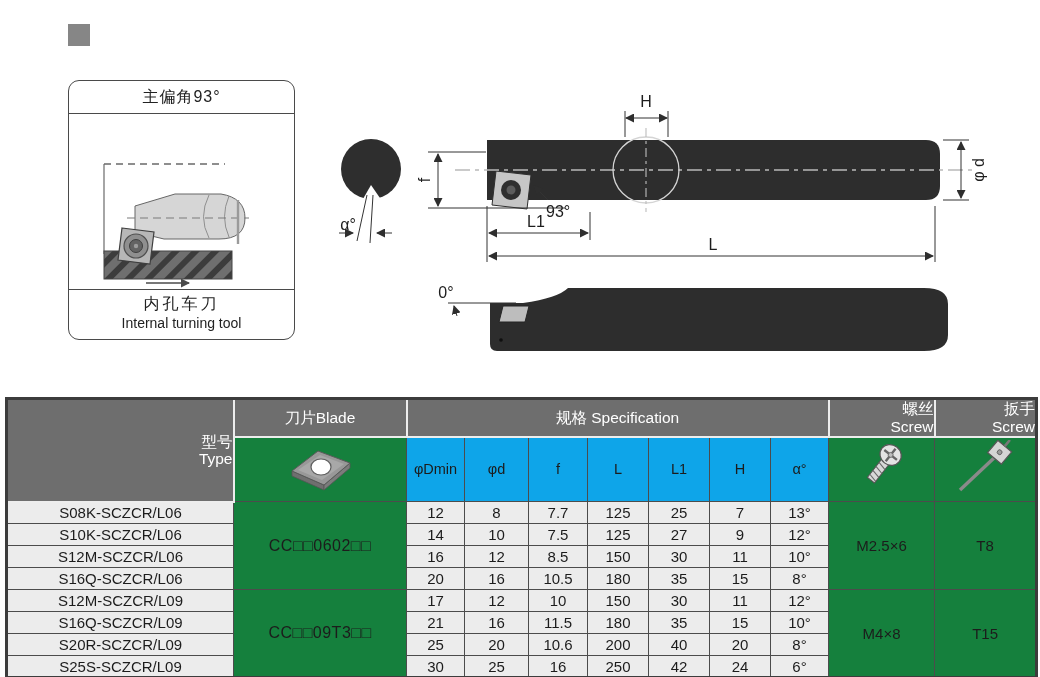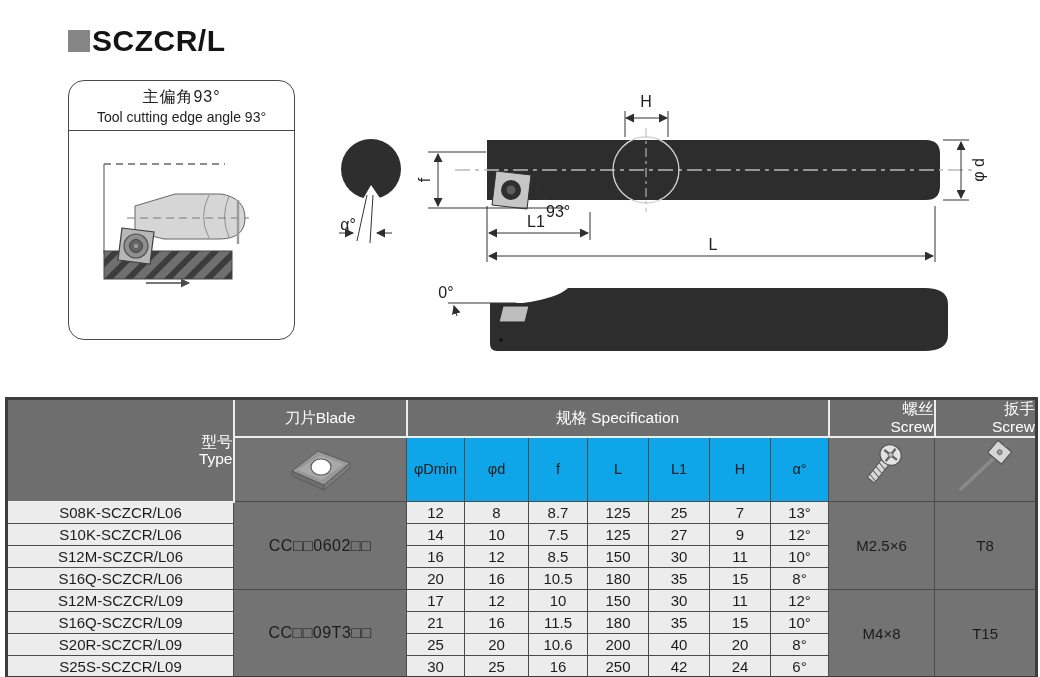--- a/index.html
+++ b/index.html
@@ -9,21 +9,21 @@
     font-family:"Liberation Sans","DejaVu Sans",sans-serif; color:#1c1c1c; overflow:hidden;
   }
   
   .title-row { position:absolute; left:68px; top:24px; display:flex; align-items:center; }
   .title-bullet { width:22px; height:22px; background:#868686; display:inline-block; }
   .title-text { font-size:30px; font-weight:600; color:#141414; margin-left:2px; letter-spacing:0.5px; }
 
   
   .info-box {
     position:absolute; left:68px; top:80px; width:227px; height:260px;
-    border:1.6px solid #4a4a4a; border-radius:16px; background:#fff;
+    border:1.6px solid #4a4a4a; border-radius:11px; background:#fff;
   }
   .info-box .hdr { border-bottom:1.4px solid #4a4a4a; text-align:center; padding:6px 2px 5px; }
   .info-box .hdr .cn { font-size:16px; color:#222; letter-spacing:1px; }
   .info-box .hdr .en { font-size:14px; color:#222; margin-top:1px; }
   .info-box .ftr {
     position:absolute; left:0; right:0; bottom:0; height:50px;
     border-top:1.4px solid #4a4a4a; text-align:center; padding-top:4px;
   }
   .info-box .ftr .cn { font-size:16px; letter-spacing:3px; color:#222; }
   .info-box .ftr .en { font-size:14px; color:#222; }
@@ -44,38 +44,36 @@
     padding:0; font-weight:normal; overflow:hidden;
   }
   .spec-table th.gray, .spec-table td.gray {
     background:#6e6e6e; color:#ffffff; border:2px solid #ededed; font-size:15.5px; line-height:1.12;
   }
   .hrow1 { height:38px; }
   .hrow2 { height:65px; }
   .spec-table tbody tr { height:22px;margin-top:16px; }
   td.sub { background:#0ea5e9; font-size:14.5px; }
   td.cellg { background:#ececec; }
-  td.white { background:#737373; }
+  td.white { background:#15803d; }
   td.code { font-size:16px; letter-spacing:0.5px; }
   .two-line div { line-height:1.15;text-align:right; }
 </style>
 </head>
 <body>
 
 <div class="page">
 
   <div class="title-row">
     <span class="title-bullet"></span>
-    <span class="title-text">SCZCR/L</span>
   </div>
 
   <div class="info-box">
     <div class="hdr">
       <div class="cn">主偏角93°</div>
-      <div class="en">Tool cutting edge angle 93°</div>
     </div>
     <svg class="mini" width="224" height="152" viewBox="0 0 224 152">
       <defs>
         <pattern id="hatch" patternUnits="userSpaceOnUse" width="14" height="14" patternTransform="rotate(45)">
           <rect width="14" height="14" fill="#6f6f6f"></rect>
           <line x1="3" y1="0" x2="3" y2="14" stroke="#3c3c3c" stroke-width="6"></line>
         </pattern>
         <marker id="mar" markerWidth="9" markerHeight="9" refX="8" refY="4.5" orient="auto-start-reverse" markerUnits="userSpaceOnUse" viewBox="0 0 9 9">
           <path d="M0,0 L9,4.5 L0,9 Z" fill="#4a4a4a"></path>
         </marker>
@@ -93,20 +91,24 @@
 
       <polygon points="53,92 85,96 81,128 49,124" fill="#b7b7b7" stroke="#3e3e3e" stroke-width="1.2"></polygon>
       <circle cx="67" cy="110" r="12" fill="#8f8f8f" stroke="#4f4f4f" stroke-width="1.2"></circle>
       <circle cx="67" cy="110" r="6.5" fill="#636363" stroke="#3f3f3f" stroke-width="1"></circle>
       <circle cx="67" cy="110" r="2.2" fill="#9c9c9c"></circle>
 
       <line x1="77" y1="147" x2="120" y2="147" stroke="#4a4a4a" stroke-width="1.6" marker-end="url(#mar)"></line>
 
       <line x1="169" y1="64" x2="169" y2="108" stroke="#9a9a9a" stroke-width="2.4"></line>
     </svg>
+    <div class="ftr">
+      <div class="cn">内孔车刀</div>
+      <div class="en">Internal turning tool</div>
+    </div>
   </div>
 
   <svg class="drawing" width="740" height="315" viewBox="300 78 740 315">
     <defs>
       <marker id="ar" markerWidth="9" markerHeight="9" refX="8" refY="4.5" orient="auto-start-reverse" markerUnits="userSpaceOnUse" viewBox="0 0 9 9">
         <path d="M0,0 L9,4.5 L0,9 Z" fill="#2e2e2e"></path>
       </marker>
     </defs>
 
     <circle cx="371" cy="169" r="30" fill="#2e2e2e"></circle>
@@ -234,21 +236,21 @@
           </svg>
         </td>
       </tr>
     </thead>
     <tbody>
       <tr>
         <td class="cellg">S08K-SCZCR/L06</td>
         <td class="white code" rowspan="4">CC□□0602□□</td>
         <td class="cellg">12</td>
         <td class="cellg">8</td>
-        <td class="cellg">8.7</td>
+        <td class="cellg">7.7</td>
         <td class="cellg">125</td>
         <td class="cellg">25</td>
         <td class="cellg">7</td>
         <td class="cellg">13°</td>
         <td class="white" rowspan="4">M2.5×6</td>
         <td class="white" rowspan="4">T8</td>
       </tr>
       <tr>
         <td class="cellg">S10K-SCZCR/L06</td>
         <td class="cellg">14</td>

